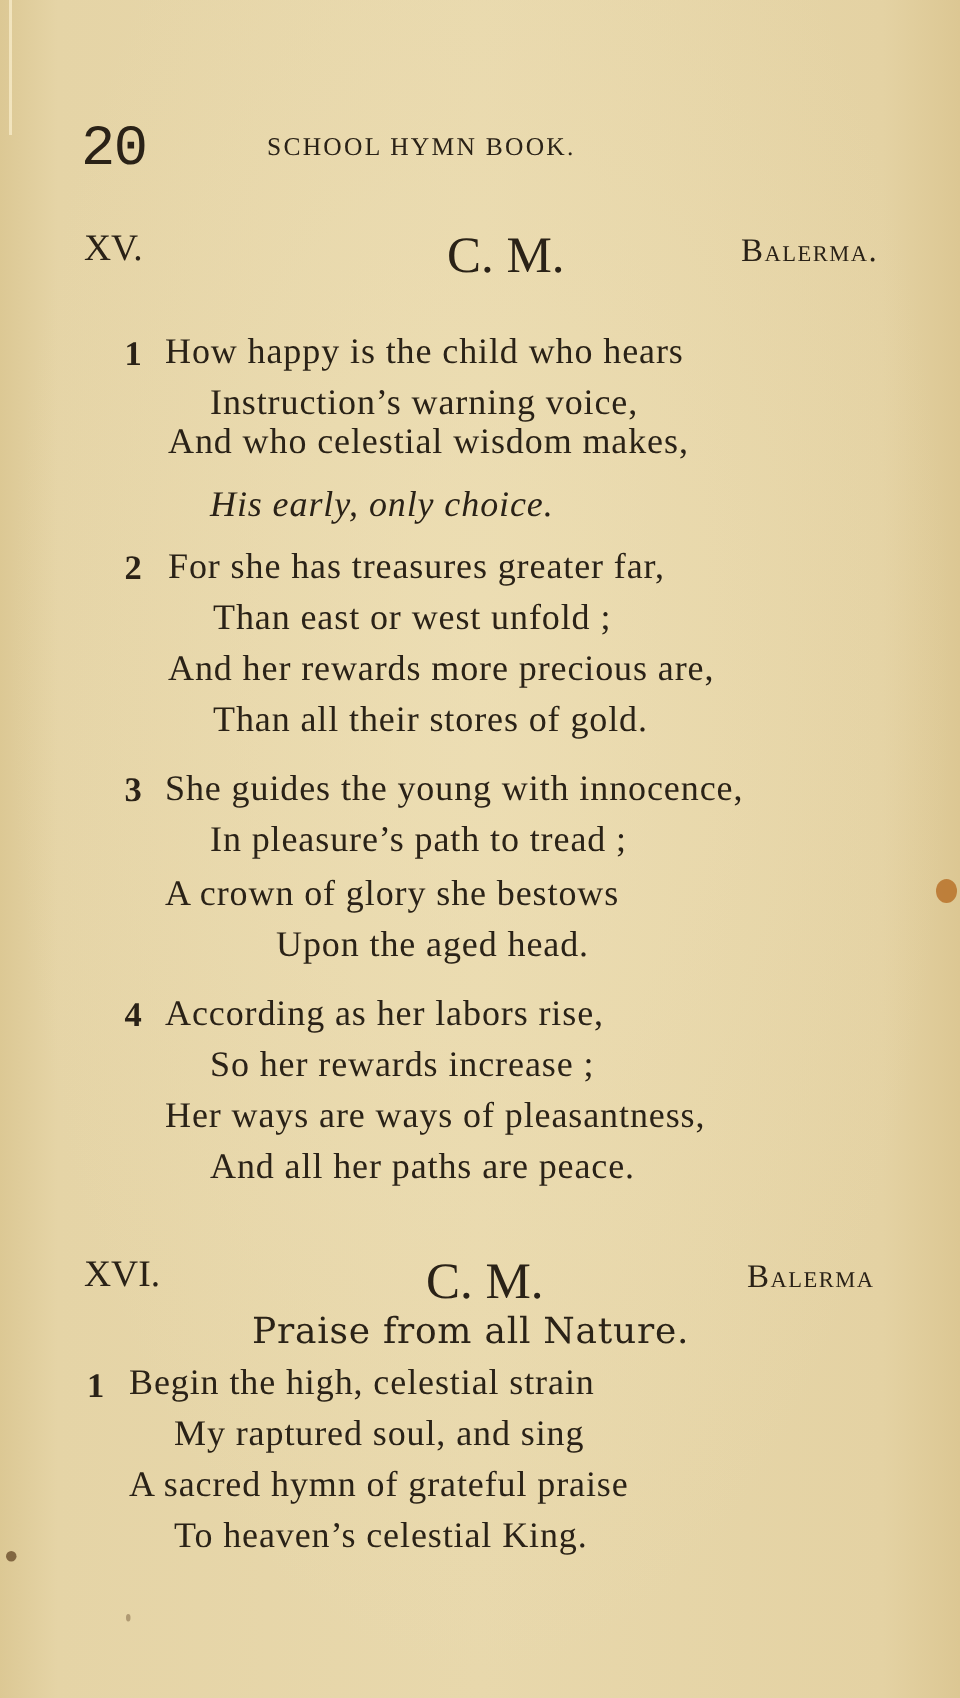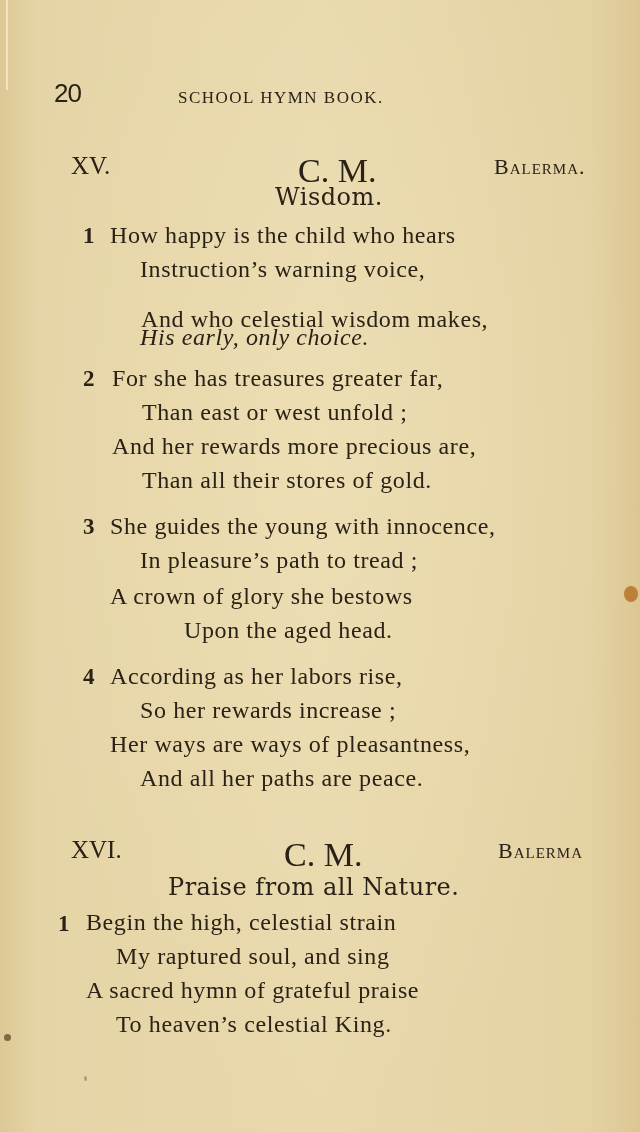--- a/index.html
+++ b/index.html
@@ -35,41 +35,40 @@
     .running-head {
       top: 78px;
       left: 54px;
       width: 460px;
       height: 40px;
     }
     .page-number {
       position: absolute;
       left: 0;
       top: 0;
-      font-size: 26px;
-      font-family: Liberation Sans, sans-serif;
+      font-size: 38px;
+      font-family: Liberation Mono, monospace;
       letter-spacing: -1px;
     }
     .book-title {
       position: absolute;
       left: 124px;
       top: 10px;
       font-size: 17px;
       letter-spacing: 1.5px;
       font-family: "Liberation Serif", serif;
     }
 
     .hymn-header {
       left: 0; width: 640px; height: 32px;
     }
     .hymn-num {
       position: absolute;
       font-size: 25px;
       font-family: "Liberation Serif", serif;
-      margin-left: 15px;
     }
     .hymn-meter {
       position: absolute;
       font-size: 34px;
       font-family: "Liberation Serif", serif;
     }
     .hymn-tune {
       position: absolute;
       font-size: 22px;
       font-family: "Liberation Serif", serif;
@@ -111,26 +110,25 @@
   <div class="abs running-head">
     <span class="page-number">20</span>
     <span class="book-title">SCHOOL HYMN BOOK.</span>
   </div>
 
   <div class="abs hymn-header" style="top:152px;">
     <span class="hymn-num" style="left:56px;top:0;">XV.</span>
     <span class="hymn-meter" style="left:298px;top:0;">C. M.</span>
     <span class="hymn-tune" style="left:494px;top:2px;">Balerma.</span>
   </div>
-  <span class="hymn-title" style="left:275px;top:183px;">Wisdom.</span>
 
   <span class="vnum" style="left:83px;top:223px;">1</span>
   <span class="line" style="left:110px;top:222px;">How happy is the child who hears</span>
   <span class="line" style="left:140px;top:256px;">Instruction’s warning voice,</span>
-  <span class="line" style="left:112px;top:306px;margin-left:29px;">And who celestial wisdom makes,</span>
+  <span class="line" style="left:112px;top:282px;">And who celestial wisdom makes,</span>
   <span class="line" style="left:140px;top:324px;font-style:italic;">His early, only choice.</span>
 
   <span class="vnum" style="left:83px;top:366px;">2</span>
   <span class="line" style="left:112px;top:365px;">For she has treasures greater far,</span>
   <span class="line" style="left:142px;top:399px;">Than east or west unfold ;</span>
   <span class="line" style="left:112px;top:433px;">And her rewards more precious are,</span>
   <span class="line" style="left:142px;top:467px;">Than all their stores of gold.</span>
 
   <span class="vnum" style="left:83px;top:514px;">3</span>
   <span class="line" style="left:110px;top:513px;">She guides the young with innocence,</span>

